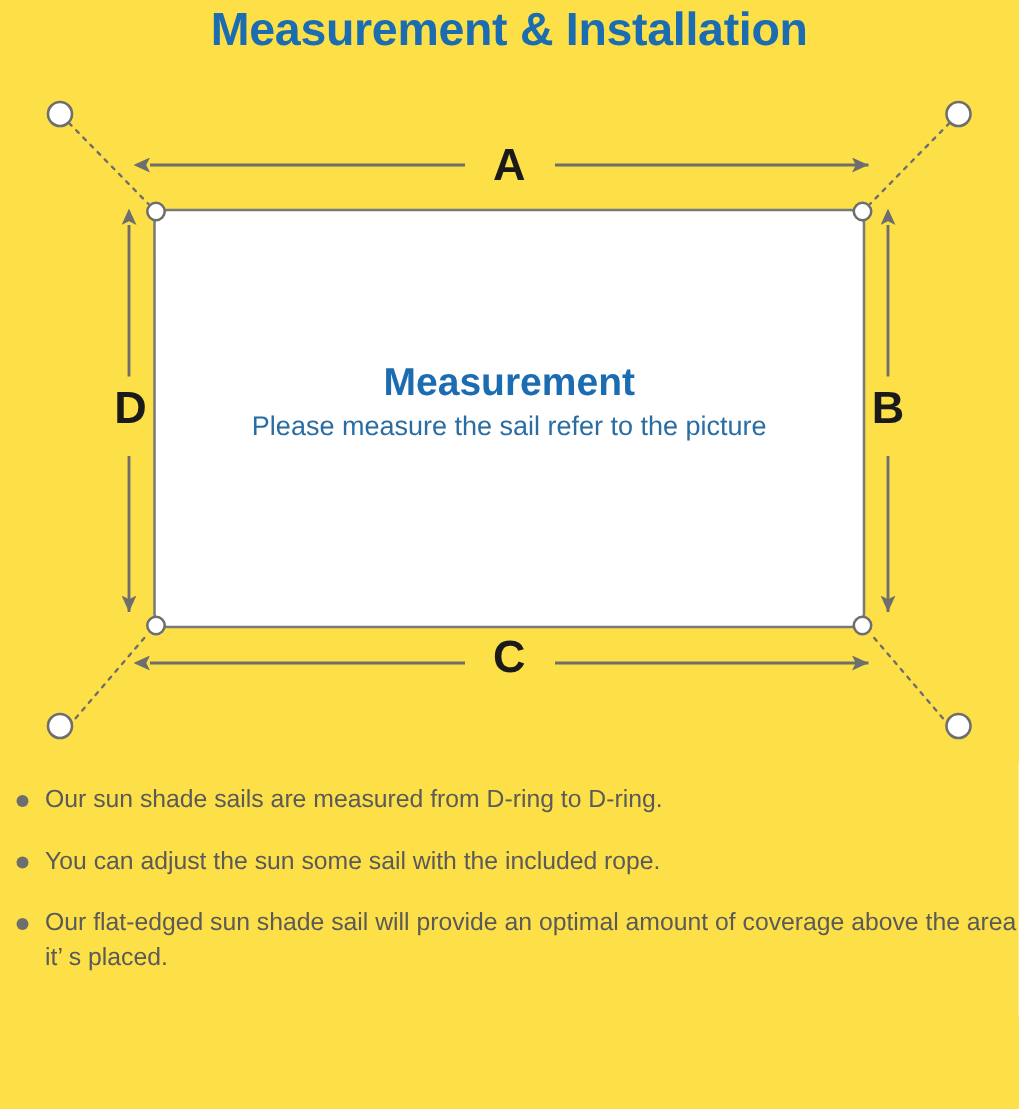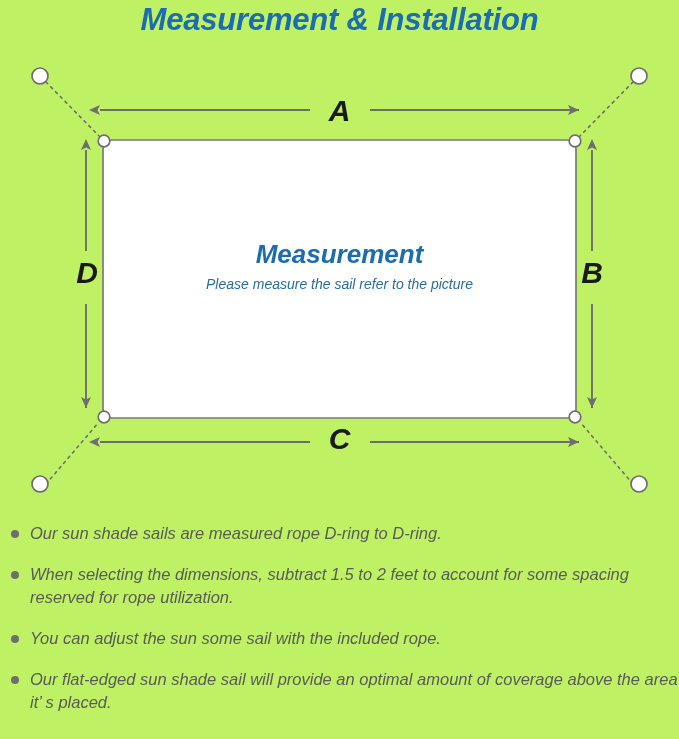--- a/index.html
+++ b/index.html
@@ -12,22 +12,21 @@
     height: 739px;
     font-family: "Liberation Sans", sans-serif;
     position: relative;
     overflow: hidden;
   }
 
   #page {
     position: relative;
     width: 679px;
     height: 739px;
-    background: #bef264;
-    font-style: italic;
+    background: #fde047;
   }
 
   
   .title {
     position: absolute;
     left: 0;
     top: 0;
     width: 679px;
     height: 44px;
     line-height: 40px;
@@ -73,21 +72,21 @@
     pointer-events: none;
   }
   .center-title {
     font-size: 26px;
     font-weight: bold;
     color: #1b6cb0;
     line-height: 32px;
     margin: 0;
   }
   .center-sub {
-    font-size: 14px;
+    font-size: 18px;
     color: #2a6da3;
     line-height: 24px;
     margin: 2px 0 0 0;
     font-weight: normal;
   }
 
   
   .notes {
     position: absolute;
     left: 0;
@@ -187,25 +186,21 @@
 
     <div class="center-block">
       <p class="center-title">Measurement</p>
       <p class="center-sub">Please measure the sail refer to the picture</p>
     </div>
   </div>
 
   <div class="notes">
     <div class="note">
       <span class="dot"></span>
-      <span class="txt">Our sun shade sails are measured rope D-ring to D-ring.</span>
-    </div>
-    <div class="note">
-      <span class="dot"></span>
-      <span class="txt">When selecting the dimensions, subtract 1.5 to 2 feet to account for some spacing reserved for rope utilization.</span>
+      <span class="txt">Our sun shade sails are measured from D-ring to D-ring.</span>
     </div>
     <div class="note">
       <span class="dot"></span>
       <span class="txt">You can adjust the sun some sail with the included rope.</span>
     </div>
     <div class="note">
       <span class="dot"></span>
       <span class="txt">Our flat-edged sun shade sail will provide an optimal amount of coverage above the area it’ s placed.</span>
     </div>
   </div>

